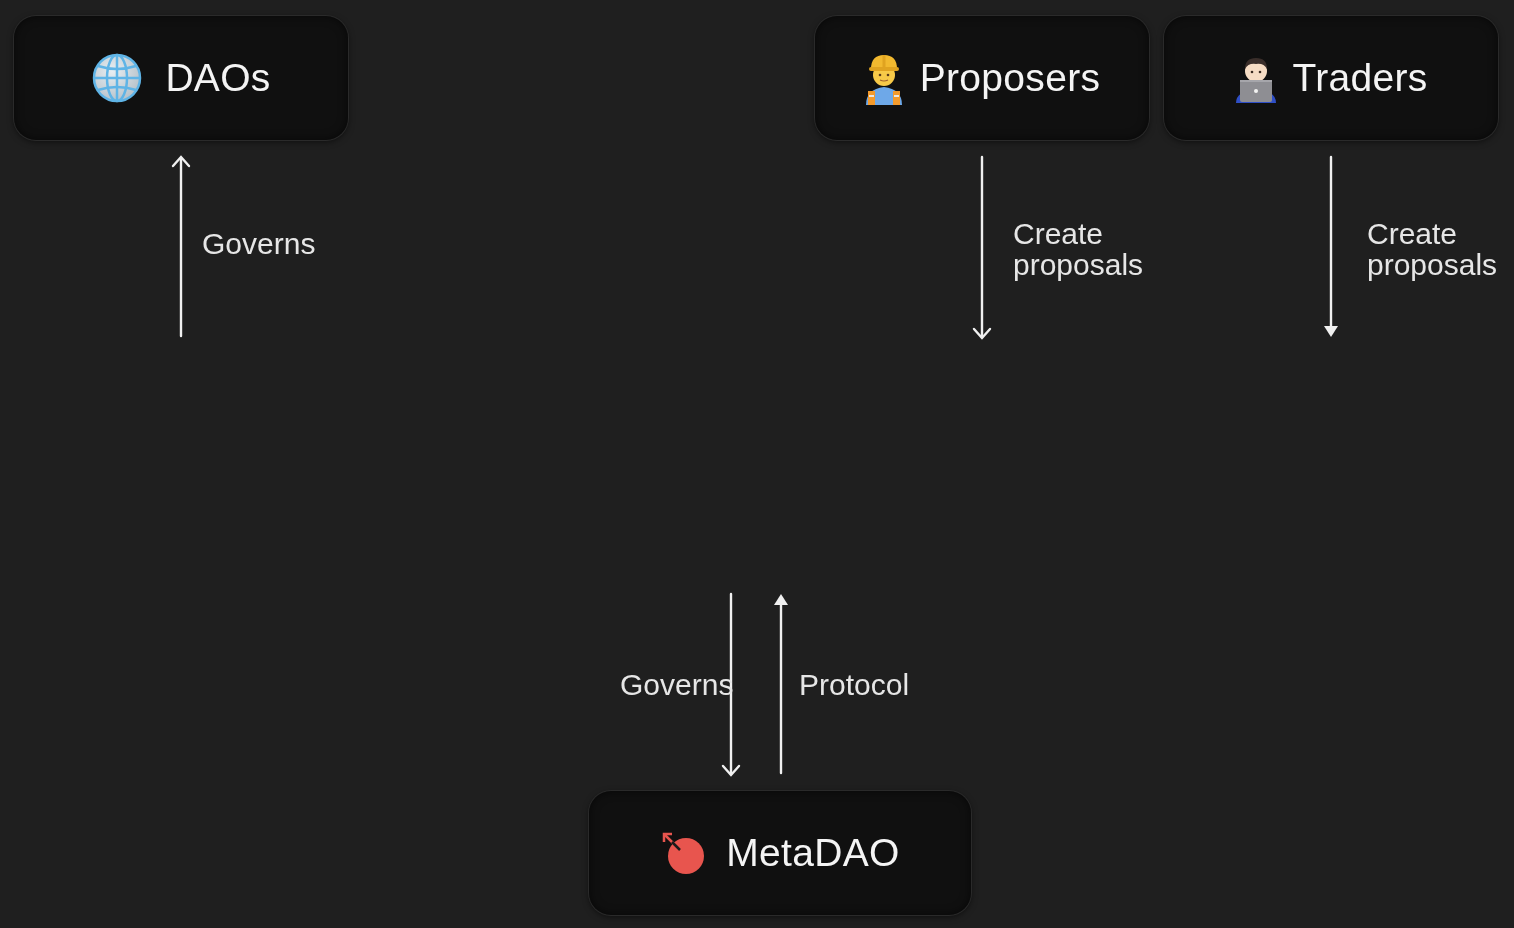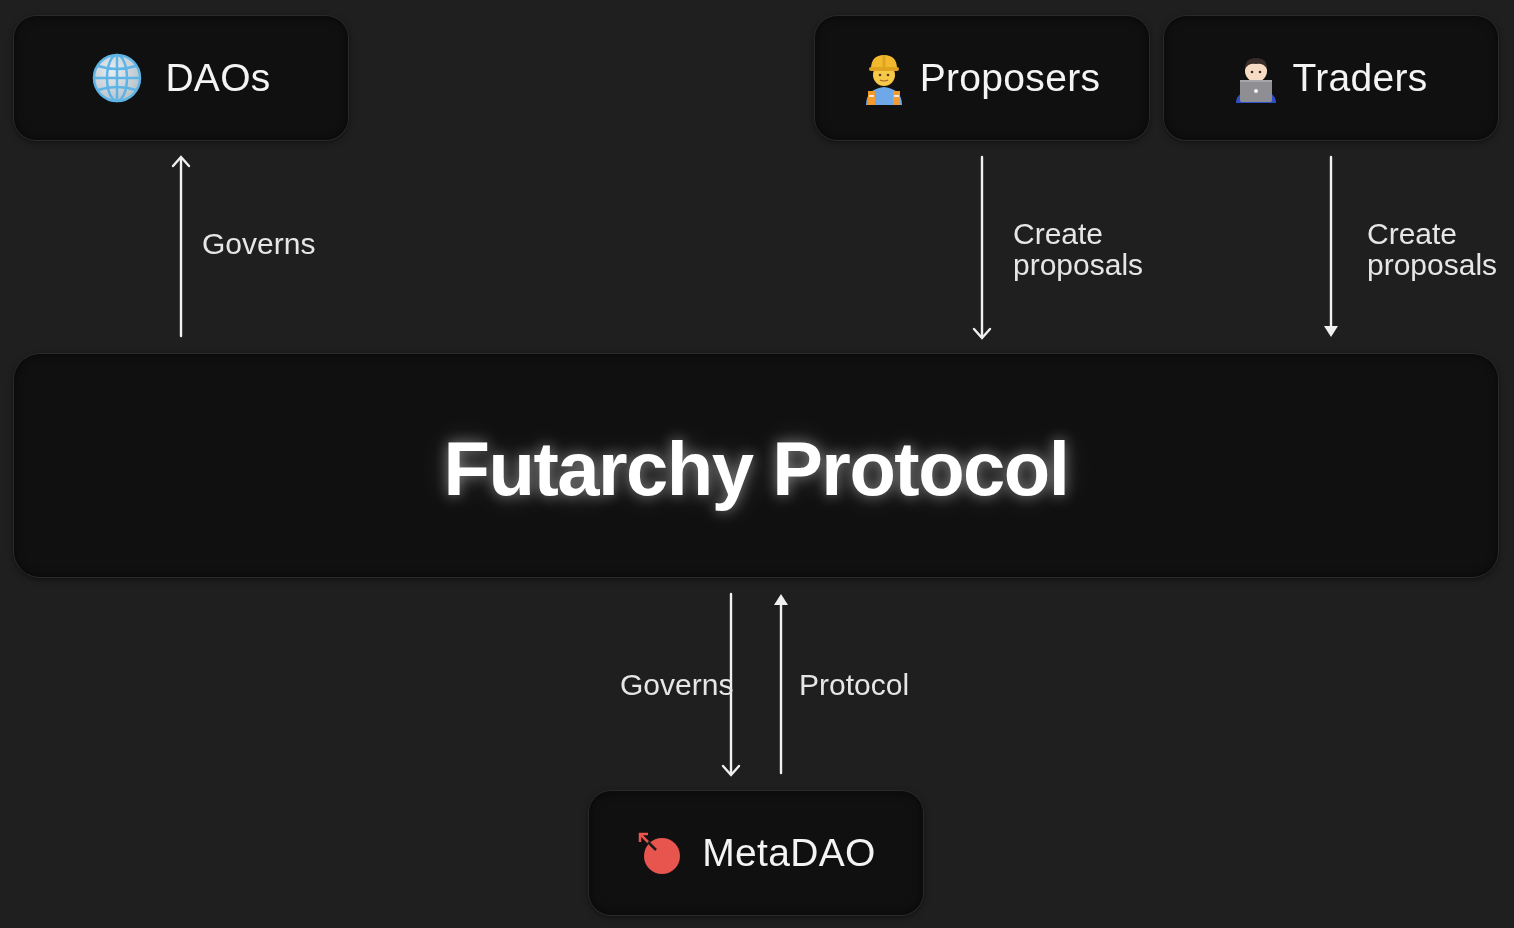--- a/index.html
+++ b/index.html
@@ -36,21 +36,21 @@
     }
     .node .label {
       font-size: 39px;
       color: #f4f4f4;
       letter-spacing: 0.3px;
       white-space: nowrap;
     }
     #node-daos { left: 14px; top: 16px; width: 334px; height: 124px; }
     #node-proposers { left: 815px; top: 16px; width: 334px; height: 124px; }
     #node-traders { left: 1164px; top: 16px; width: 334px; height: 124px; }
-    #node-metadao { left: 589px; top: 791px; width: 334px; height: 124px; }
+    #node-metadao { left: 589px; top: 791px; width: 382px; height: 124px; }
     #node-protocol {
       left: 14px; top: 354px; width: 1484px; height: 223px;
       border-radius: 26px;
     }
     .protocol-title {
       font-size: 76px;
       font-weight: bold;
       color: #ffffff;
       letter-spacing: -1.5px;
       text-shadow: 0 0 14px rgba(255,255,255,0.45), 0 0 32px rgba(255,255,255,0.18);
@@ -158,23 +158,20 @@
         <circle cx="26" cy="19" r="1.3" fill="#3a2a20"></circle>
 
         <rect x="6" y="27" width="32" height="22" rx="2" fill="#8e8e93"></rect>
         <rect x="6" y="27" width="32" height="2" fill="#a6a6ab"></rect>
         <circle cx="22" cy="38" r="2" fill="#f2f2f2"></circle>
       </svg>
     </span>
     <span class="label">Traders</span>
   </div>
 
-  <div class="node" id="node-protocol">
-    <span class="protocol-title">Futarchy Protocol</span>
-  </div>
 
   <div class="node" id="node-metadao">
     <span class="icon" style="width:46px;height:46px;margin-right:20px;">
       <svg width="46" height="46" viewBox="0 0 46 46">
         <circle cx="26" cy="26" r="18" fill="#e8554e"></circle>
         <line x1="20" y1="20" x2="5" y2="5" stroke="#e8554e" stroke-width="2.5"></line>
         <line x1="20" y1="20" x2="12" y2="12" stroke="#1a1a1a" stroke-width="2.5"></line>
         <polyline points="4,12 4,4 12,4" fill="none" stroke="#e8554e" stroke-width="2.5"></polyline>
       </svg>
     </span>

